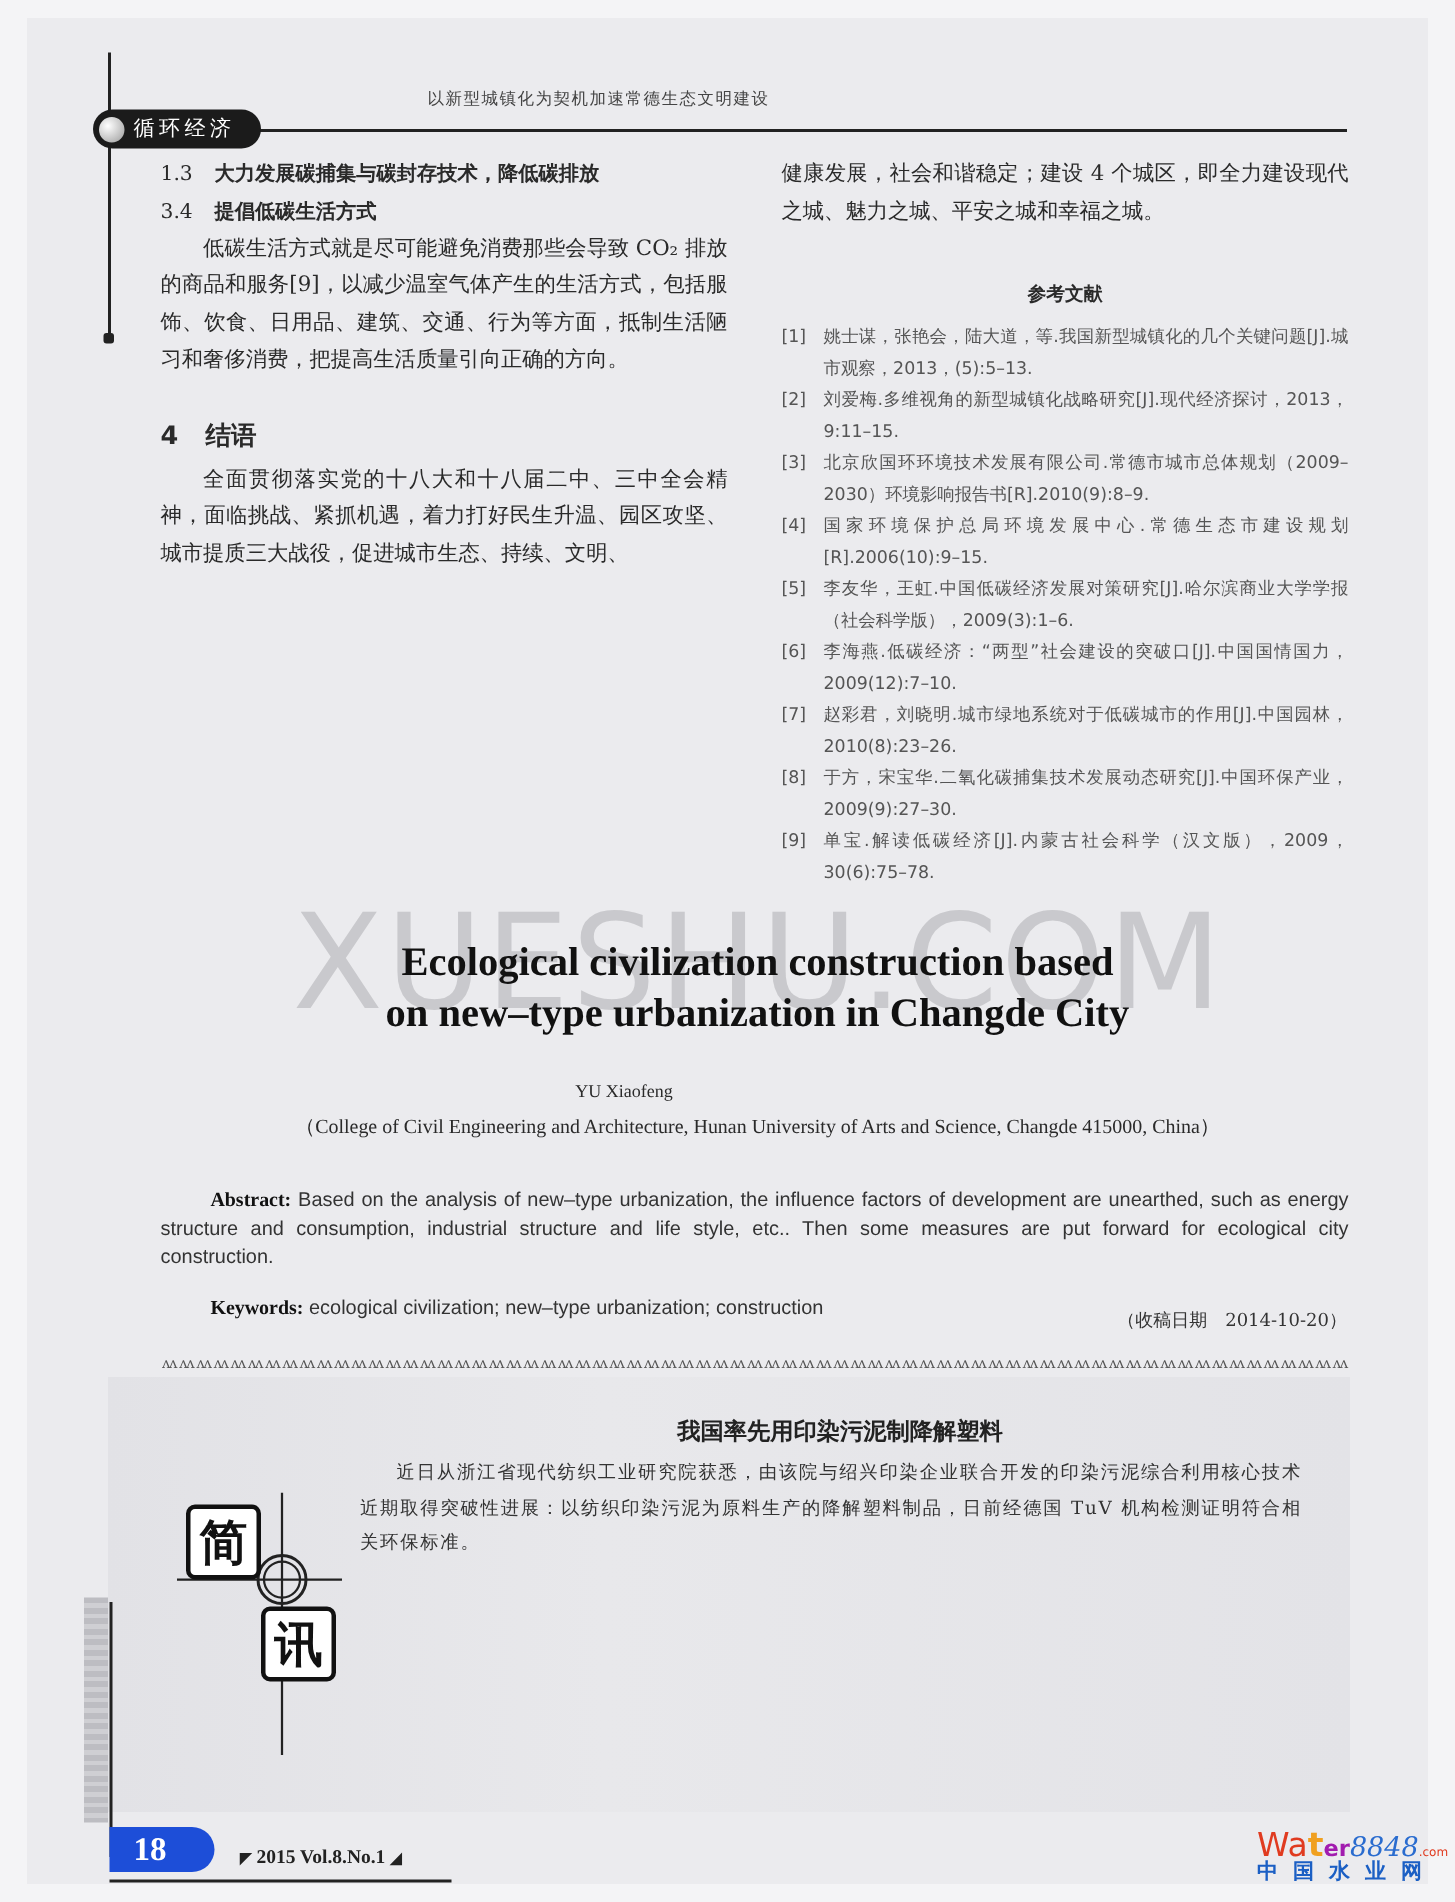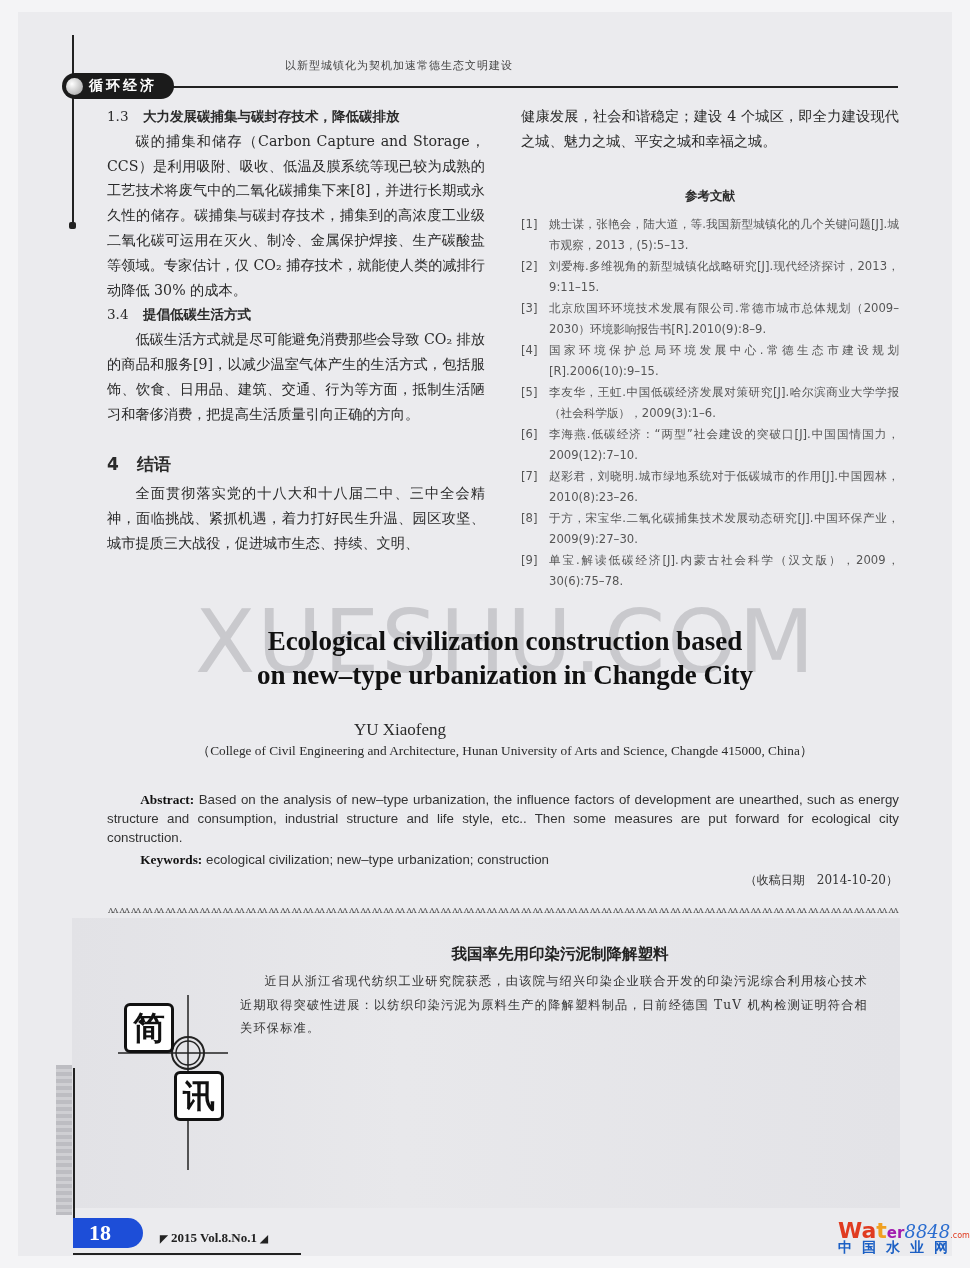--- a/index.html
+++ b/index.html
@@ -12,21 +12,21 @@
     position:absolute; left:18px; top:12px; width:934px; height:1244px;
     background:#ebebee;
   }
   .running-head {
     position:absolute; left:0; top:58px; width:798px; text-align:center;
     font-size:11px; letter-spacing:1px; color:#444;
   }
   .sec-tab {
     position:absolute; left:62px; top:73px; height:26px; width:112px;
     background:#1b1b1b; border-radius:13px; color:#fff;
-    display:flex; align-items:center; font-weight:bold; font-size:14px; letter-spacing:3px;
+    display:flex; align-items:center; font-weight:normal; font-size:14px; letter-spacing:3px;
     font-family:"DejaVu Sans", sans-serif;
   }
   .sec-tab .dot {
     width:17px; height:17px; border-radius:50%; margin:0 6px 0 4px;
     background:radial-gradient(circle at 35% 35%, #fff, #9a9a9a);
   }
   .head-rule { position:absolute; left:170px; top:86px; width:728px; height:2px; background:#222; }
   .left-rule-top { position:absolute; left:72px; top:35px; width:2px; height:190px; background:#222; }
   .left-rule-top:after { content:""; position:absolute; left:-3px; bottom:-4px; width:7px; height:7px; background:#222; border-radius:2px; }
   .col { position:absolute; font-size:14.2px; line-height:24.8px; text-align:justify; }
@@ -43,29 +43,29 @@
   .ref .idx { width:28px; flex:none; }
   .ref .txt { flex:1; }
   .watermark {
     position:absolute; left:195px; top:590px; font-family:"DejaVu Sans", sans-serif;
     font-size:88px; color:rgba(160,160,165,0.45); letter-spacing:2px; font-weight:normal;
   }
   .en-title {
     position:absolute; left:0; top:624px; width:1010px; text-align:center;
     font-family:"Liberation Serif", serif; font-weight:bold; font-size:27px; line-height:34px; color:#111;
   }
-  .en-author { position:absolute; left:0; top:720px; width:800px; text-align:center; font-family:"Liberation Serif", serif; font-size:17px; }
+  .en-author { position:absolute; left:16px; top:720px; width:800px; text-align:center; font-family:"Liberation Serif", serif; font-size:12px; }
   .en-affil { position:absolute; left:0; top:742px; width:1010px; text-align:center; font-family:"Liberation Serif", serif; font-size:13.3px; }
   .abstract {
     position:absolute; left:107px; top:790px; width:792px; font-family:"Liberation Sans", sans-serif;
     font-size:13.3px; line-height:19px; color:#333; text-align:justify;
   }
   .abstract .lbl { font-family:"Liberation Serif", serif; font-weight:bold; color:#111; }
   .abstract p { margin:0; text-indent:2.5em; }
-  .abstract .kw { margin-top:3px; }
+  .abstract .kw { margin-top:15px; }
   .received { position:absolute; right:72px; top:872px; font-size:12px; color:#333; }
   .deco-row {
     position:absolute; left:108px; top:903px; width:792px; height:14px;
     font-size:10px; line-height:14px; overflow:hidden; white-space:nowrap; color:#555; letter-spacing:-1px;
   }
   .news-box {
     position:absolute; left:72px; top:918px; width:828px; height:290px;
     background:linear-gradient(90deg,#e2e2e6 0%, #e8e8eb 40%, #e3e3e7 100%);
   }
   .news-title {
@@ -89,21 +89,21 @@
   .left-rule-bot { position:absolute; left:73px; top:1068px; width:2px; height:170px; background:#222; }
   .page-num {
     position:absolute; left:73px; top:1218px; width:70px; height:30px; background:#1d4ed8; color:#fff;
     border-radius:0 15px 15px 0; font-family:"Liberation Serif", serif; font-weight:bold; font-size:22px;
     line-height:30px; padding-left:16px; box-sizing:border-box;
   }
   .foot-rule { position:absolute; left:73px; top:1253px; width:228px; height:2px; background:#222; }
   .vol { position:absolute; left:160px; top:1230px; font-family:"Liberation Serif", serif; font-weight:bold; font-size:13px; color:#222; }
   .vol .tri { font-size:10px; }
   .site-logo { position:absolute; left:838px; top:1218px; width:130px; font-family:"DejaVu Sans", sans-serif; }
-  .site-logo .w { font-weight:bold; font-size:22px; color:#e03b20;text-align:right; }
+  .site-logo .w { font-weight:normal; font-size:22px; color:#e03b20;text-align:right; }
   .site-logo .t { font-weight:bold; font-size:22px; color:#f0a020; }
   .site-logo .er { font-weight:bold; font-size:15px; color:#a21caf; }
   .site-logo .n { font-family:"DejaVu Serif", serif; font-style:italic; font-size:18px; color:#2a6ccf; }
   .site-logo .com { font-size:8px; color:#e03b20; }
   .site-logo .cn { font-size:14px; color:#1b5fc4; letter-spacing:10px; margin-top:-4px; font-weight:bold; }
 </style>
 </head>
 <body>
 
 <div class="page"></div>
@@ -113,21 +113,20 @@
 <div class="head-rule"></div>
 <div class="sec-tab">
   <span class="dot"></span>
   <span>循环经济</span>
 </div>
 
 <div class="col col-left">
   <div class="subhead">
     <span class="num">1.3</span><span>大力发展碳捕集与碳封存技术，降低碳排放</span>
   </div>
-  <p class="para">碳的捕集和储存（Carbon Capture and Storage，CCS）是利用吸附、吸收、低温及膜系统等现已较为成熟的工艺技术将废气中的二氧化碳捕集下来[8]，并进行长期或永久性的储存。碳捕集与碳封存技术，捕集到的高浓度工业级二氧化碳可运用在灭火、制冷、金属保护焊接、生产碳酸盐等领域。专家估计，仅 CO₂ 捕存技术，就能使人类的减排行动降低 30% 的成本。</p>
   <div class="subhead">
     <span class="num">3.4</span><span>提倡低碳生活方式</span>
   </div>
   <p class="para">低碳生活方式就是尽可能避免消费那些会导致 CO₂ 排放的商品和服务[9]，以减少温室气体产生的生活方式，包括服饰、饮食、日用品、建筑、交通、行为等方面，抵制生活陋习和奢侈消费，把提高生活质量引向正确的方向。</p>
   <div class="h4">
     <span class="num">4</span><span>结语</span>
   </div>
   <p class="para">全面贯彻落实党的十八大和十八届二中、三中全会精神，面临挑战、紧抓机遇，着力打好民生升温、园区攻坚、城市提质三大战役，促进城市生态、持续、文明、</p>
 </div>
 

